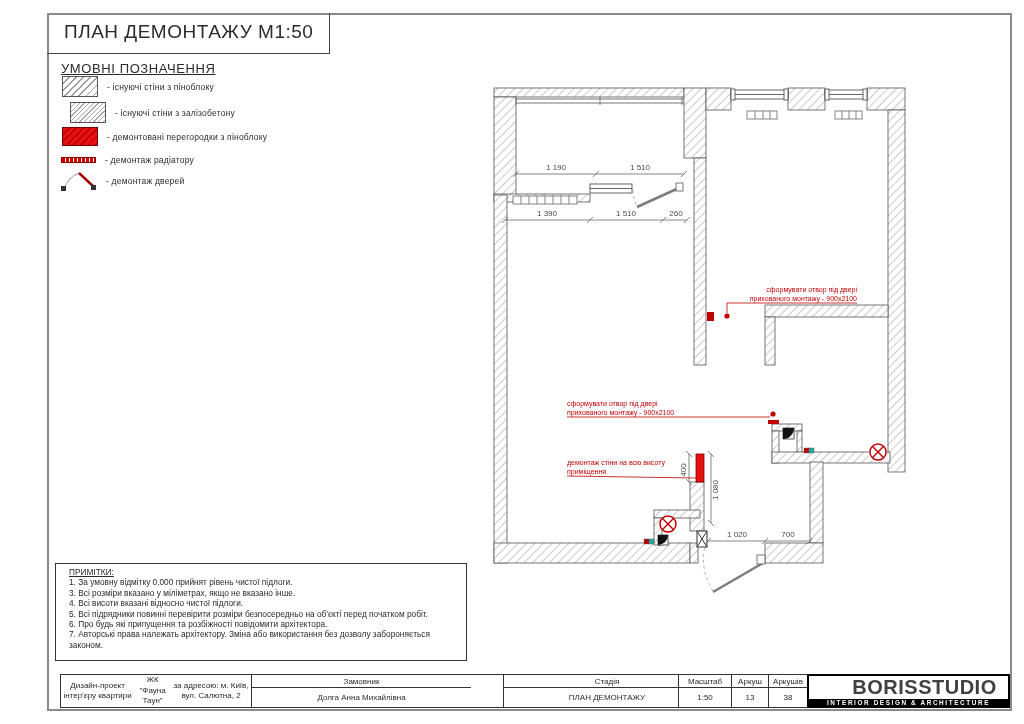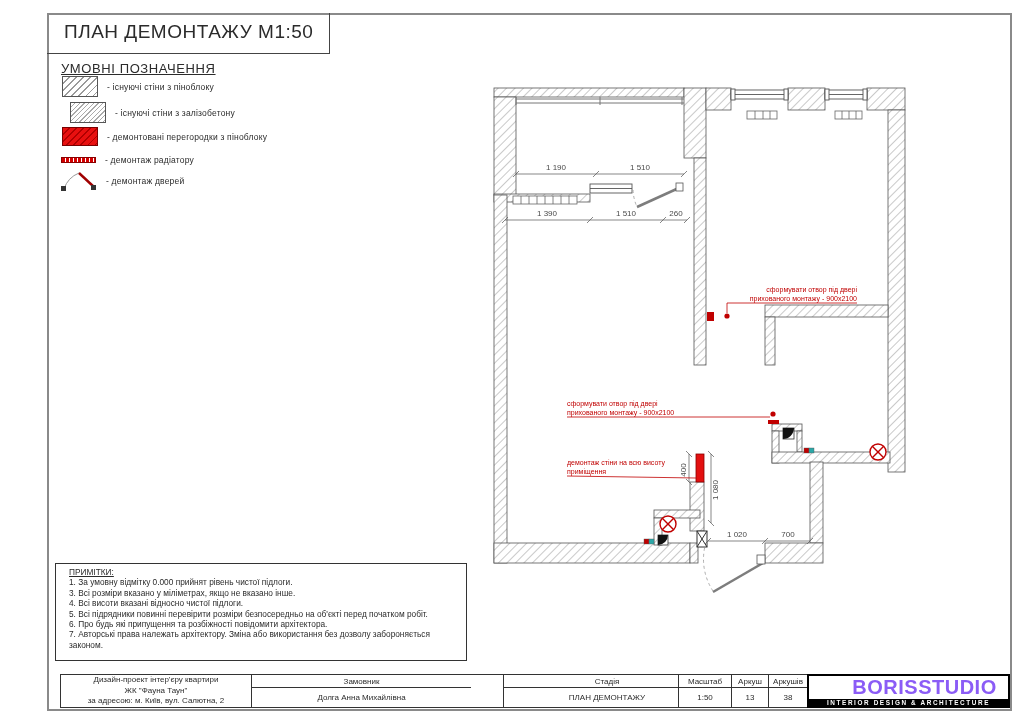--- a/index.html
+++ b/index.html
@@ -33,32 +33,32 @@
   
   #notes-box { left:55px; top:563px; width:412px; height:98px; border:1.5px solid #333;
     padding:3px 13px; font-size:8.3px; line-height:10.4px; color:#2b2b2b; }
   #notes-heading { text-decoration:underline; }
 
   
   #tblock { left:60px; top:674px; width:948px; height:34px; border:1px solid #333; font-size:8px; color:#2b2b2b; }
   .cell { position:absolute; top:0; height:100%; border-left:1px solid #333; }
   .cell-head { height:13px; border-bottom:1px solid #333; display:flex; align-items:center; justify-content:center; }
   .cell-val  { height:19px; display:flex; align-items:center; justify-content:center; }
-  #cell-project { left:0; width:190px; border-left:none; display:flex; flex-direction:column;
+  #cell-project { left:0; width:190px; border-left:none; display:flex; flex-direction:row;
     align-items:center; justify-content:center; line-height:10.5px; text-align:center; }
   #cell-customer { left:190px; width:220px; }
   #cell-stage { left:410px; width:207px;margin-left:32px; }
   #cell-scale { left:617px; width:53px; }
   #cell-sheet { left:670px; width:37px; }
   #cell-sheets { left:707px; width:39px; }
   #cell-logo { left:746px; width:202px; border-left:1px solid #333; }
   #logo-inner { position:absolute; inset:-1px; border:2px solid #000; background:#fff;
     display:flex; flex-direction:column; }
   #logo-name { flex:1; display:flex; align-items:center; justify-content:center;
-    font-weight:bold; font-size:20px; letter-spacing:.5px; color:#8b5cf6;margin-left:32px; }
+    font-weight:bold; font-size:20px; letter-spacing:.5px; color:#404040;margin-left:32px; }
   #logo-tagline { height:11px; background:#000; color:#fff; font-size:6.4px; letter-spacing:1.6px;
     display:flex; align-items:center; justify-content:center; font-weight:bold; }
 
   svg text { font-family:"Liberation Sans", sans-serif; }
   .dim-t { font-size:8px; fill:#4a4a4a; }
   .ann-t { font-size:7px; fill:#c00000; }
 </style>
 </head>
 <body>
 

